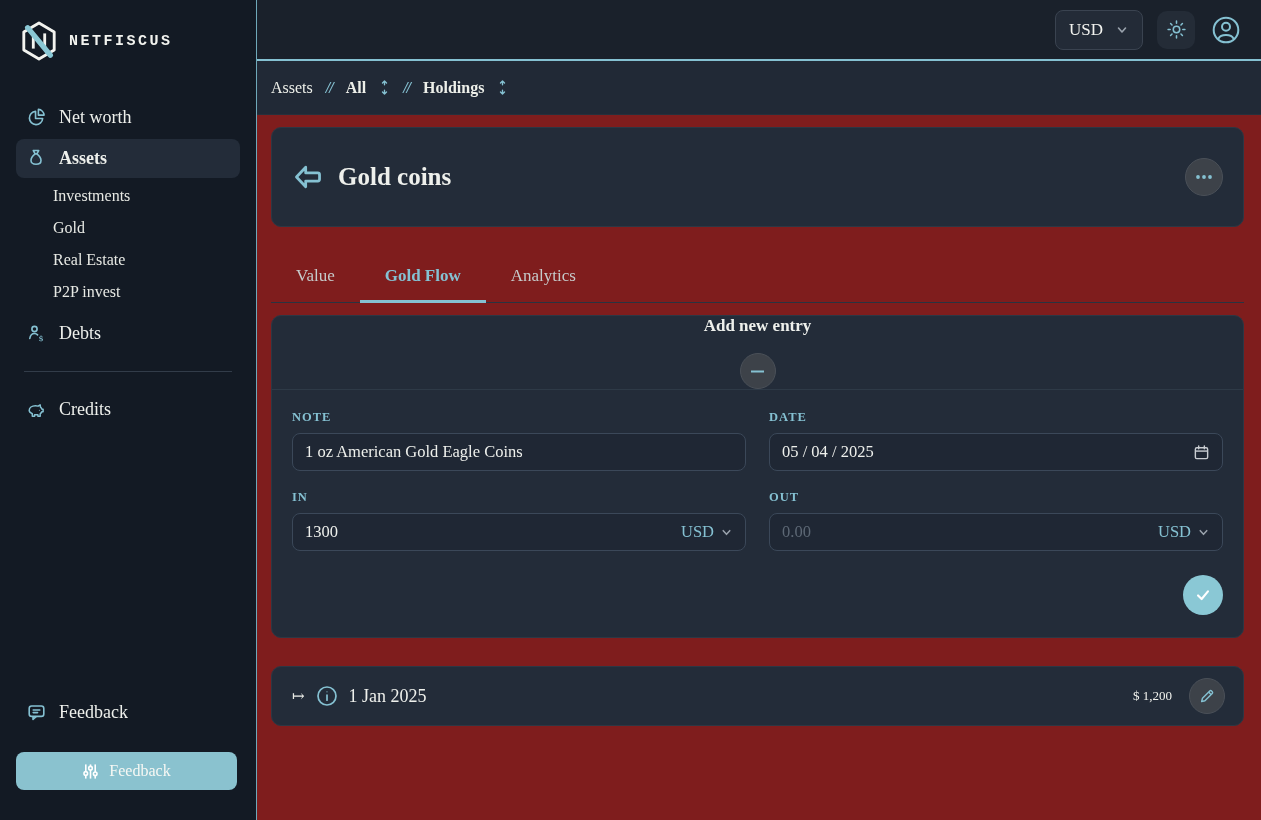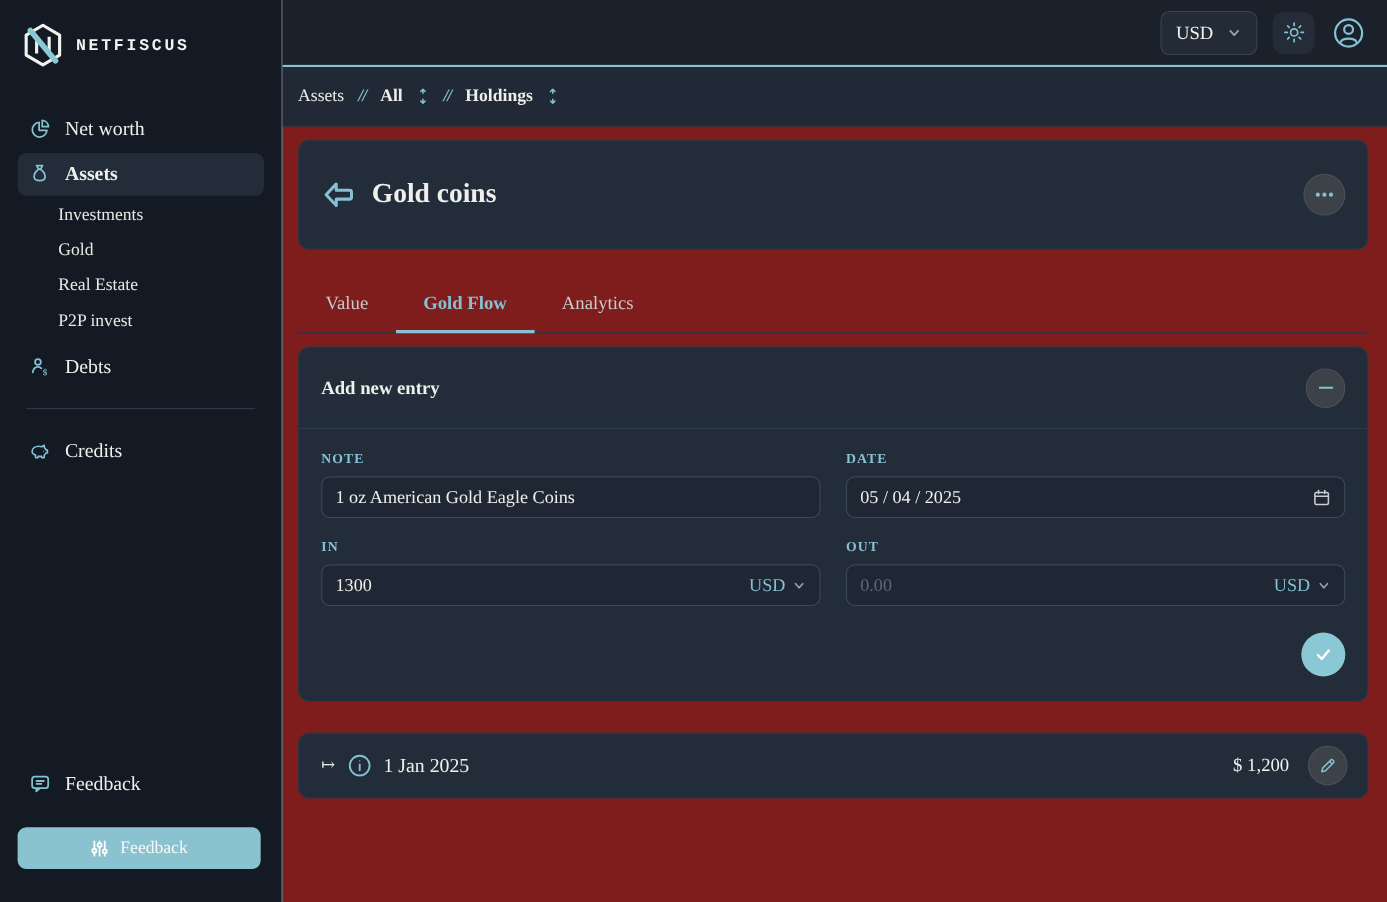--- a/index.html
+++ b/index.html
@@ -81,21 +81,21 @@
   }
 
   .tabs { margin-top:27px; display:flex; border-bottom:1px solid #2a3340; padding-left:0; }
   .tab {
     padding:12px 25px 14px 25px; font-size:17px; color:#c6cbcb; cursor:pointer;
     border-bottom:3px solid transparent; margin-bottom:-1px;
   }
   .tab.active { color:#85c1d2; font-weight:bold; border-bottom-color:#85c1d2; }
 
   .entry-card { margin-top:12px; background:#232c39; border:1px solid #2d3744; border-radius:10px; }
-  .entry-card-header { height:74px; display:flex; align-items:center; justify-content:space-between; padding:0 20px; border-bottom:1px solid #2e3a47; }
+  .entry-card-header { height:74px; display:flex; align-items:center; justify-content:space-between; padding:0 20px; border-bottom:1px solid #2e3a47;flex-direction:column; }
   .entry-card-title { font-size:17px; font-weight:bold; }
   .small-circle-btn {
     width:36px; height:36px; border-radius:50%; background:#3d4249; border:1px solid #4a5058;
     display:flex; align-items:center; justify-content:center; color:#85c1d2; cursor:pointer;
   }
   .entry-form { padding:20px 20px 22px 20px; }
   .form-grid { display:grid; grid-template-columns:1fr 1fr; column-gap:23px; row-gap:19px; }
   .field-label { font-size:12.5px; font-weight:bold; letter-spacing:1px; color:#85c1d2; margin-bottom:8px; }
   .input-wrap {
     height:38px; background:#1f2734; border:1px solid #3b4859; border-radius:8px;
@@ -115,21 +115,21 @@
     display:flex; align-items:center; justify-content:center; color:#ffffff; cursor:pointer;
   }
 
   .row-card {
     margin-top:28px; height:60px; background:#232c39; border:1px solid #2d3744; border-radius:10px;
     display:flex; align-items:center; padding:0 18px 0 20px; gap:11px;
   }
   .mapsto { color:#e8eae5; font-size:15px; line-height:1; }
   .info-btn { background:none; border:none; color:#85c1d2; display:flex; cursor:pointer; padding:0; }
   .row-date { font-size:18px; color:#eef0ec; flex:1; }
-  .row-amount { font-size:17px; color:#f2f3ee; margin-right:6px; }
+  .row-amount { font-size:13px; color:#f2f3ee; margin-right:6px; }
 </style>
 </head>
 <body>
 
 <div class="app">
 
   <aside class="sidebar">
     <div class="logo">
       <span style="display:flex;">
         <svg width="38" height="42" viewBox="0 0 40 44" fill="none">

